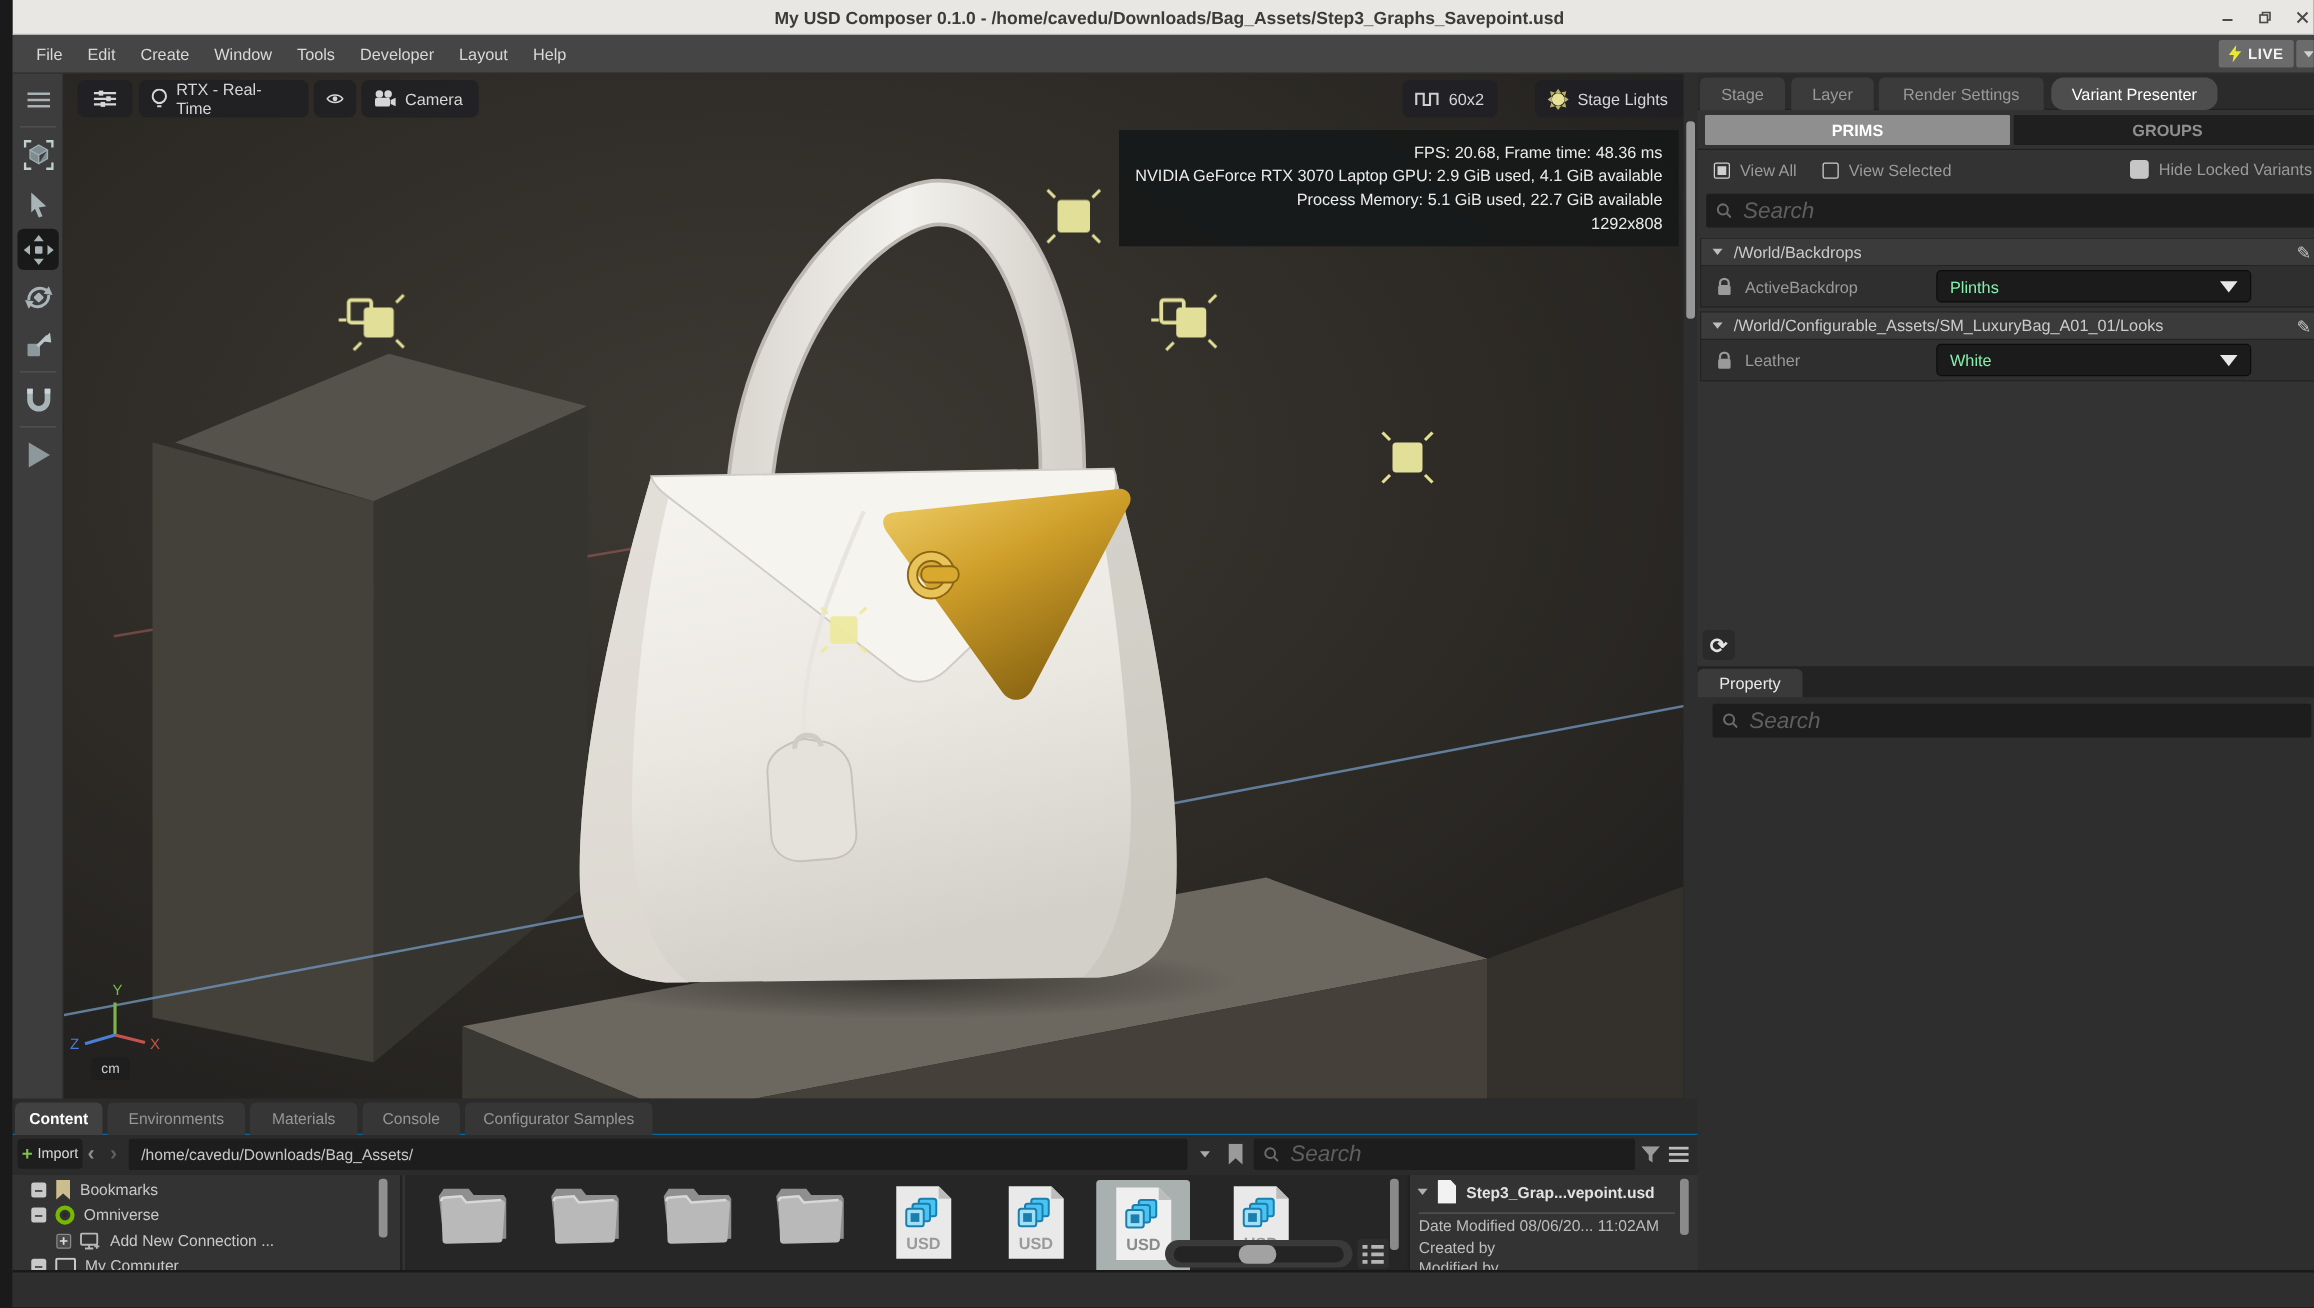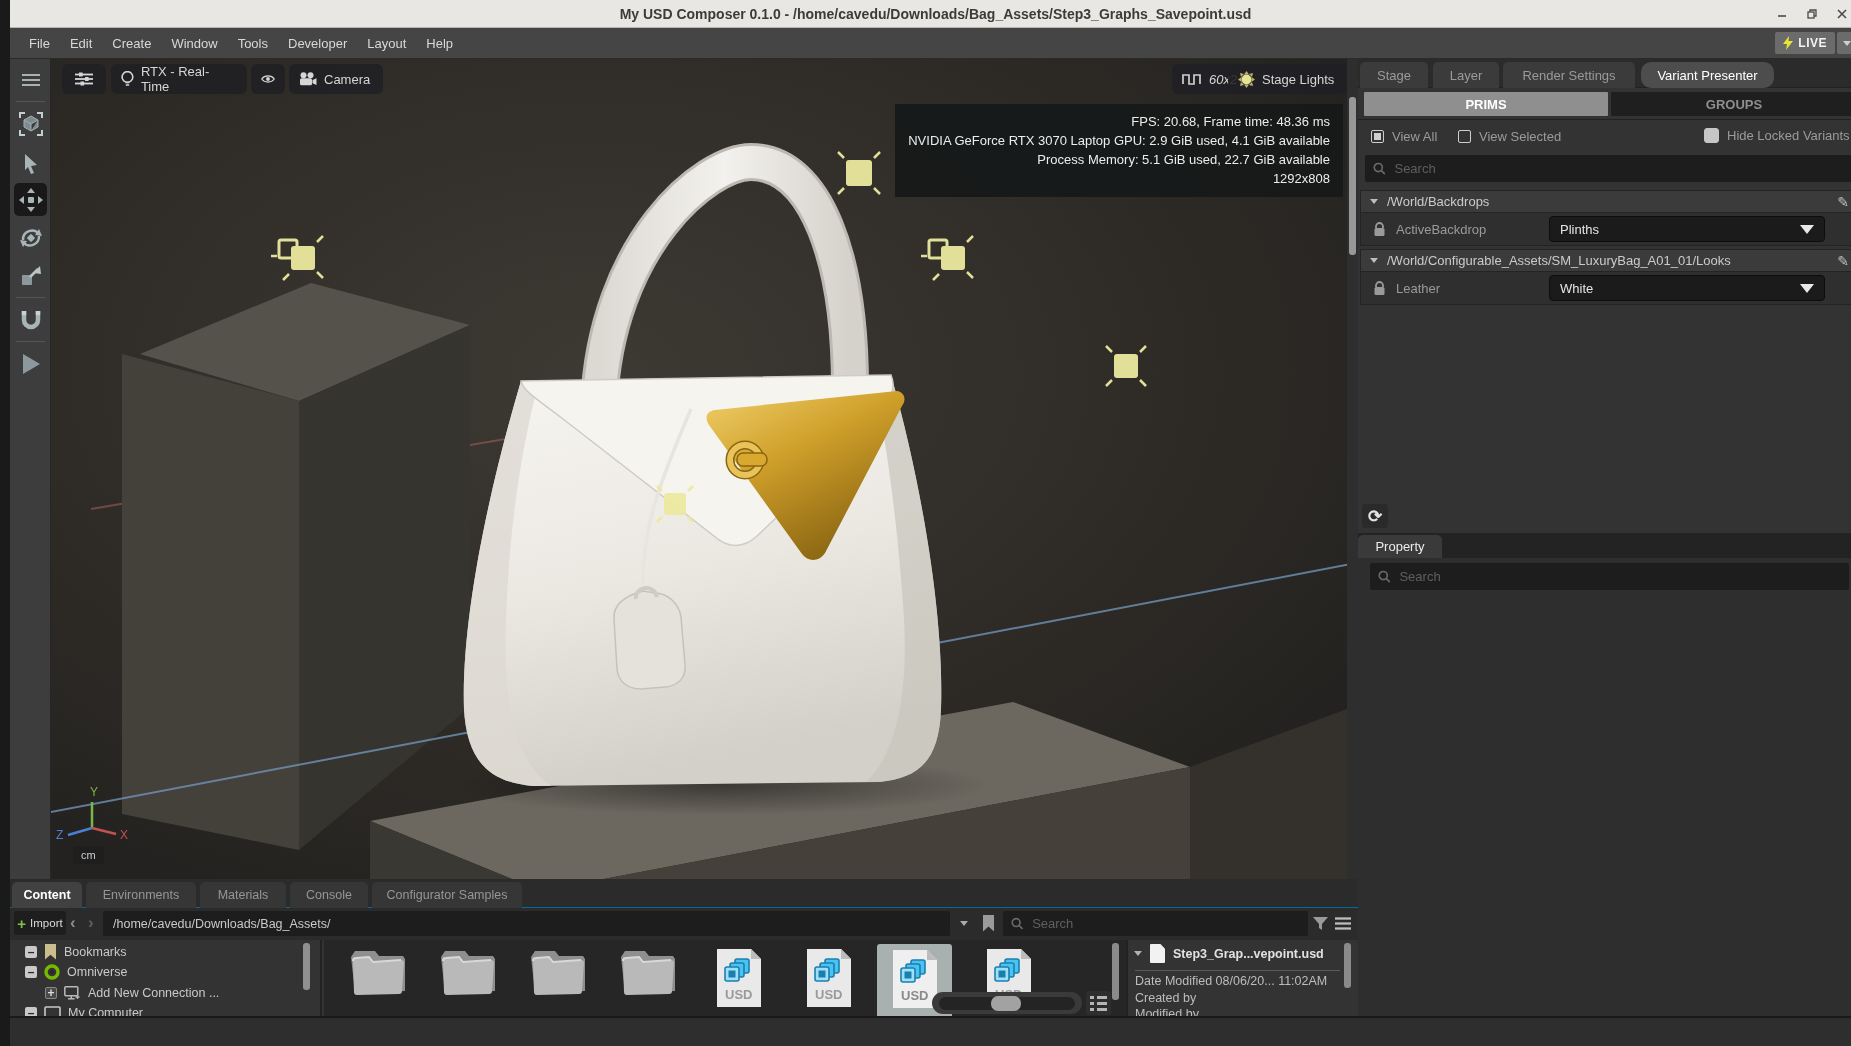--- a/index.html
+++ b/index.html
@@ -51,31 +51,31 @@
           color:#9a9a9a; font-size:13px; display:flex; align-items:center; justify-content:center; }
   .rtab.active { background:#4d4d4d; color:#fff; }
   .modebtn { position:absolute; top:33px; height:24px; display:flex; align-items:center; justify-content:center;
              font-size:13px; font-weight:bold; border-radius:1px; }
   .checkline { position:absolute; display:flex; align-items:center; gap:8px; color:#9b9b9b; font-size:13px; }
   .cbox { width:13px; height:13px; border:1px solid #cfcfcf; border-radius:2px; background:transparent;
           display:flex; align-items:center; justify-content:center; }
   .cbox .fill { width:7px; height:7px; background:#cfcfcf; }
   .cbox.solid { background:#c6c6c6; border-color:#c6c6c6; width:15px; height:15px; border-radius:3px; }
   .searchbar { position:absolute; background:#1d1d1d; border-radius:2px; display:flex; align-items:center; padding:0 8px; gap:7px; }
-  .searchbar input { background:transparent; border:none; outline:none; color:#3b82f6; font-size:13px; width:100%;
-                     font-family:"Liberation Sans",sans-serif; }
+  .searchbar input { background:transparent; border:none; outline:none; color:#3b82f6; font-size:18px; width:100%;
+                     font-family:"Liberation Sans",sans-serif;font-style:italic; }
   .searchbar input::placeholder { color:#5f5f5f; }
   .vgroup-head { position:absolute; left:2px; width:499px; height:23px; background:#3b3b3b; border:1px solid #242424;
                  display:flex; align-items:center; gap:9px; padding:0 9px; color:#cbcbcb; font-size:13px; }
   .vgroup-row { position:absolute; left:2px; width:499px; height:33px; background:#2f2f2f; border:1px solid #242424; border-top:none;
                 display:flex; align-items:center; color:#9a9a9a; font-size:13px; }
   .vchev { width:0; height:0; border-left:4px solid transparent; border-right:4px solid transparent; border-top:5px solid #bdbdbd; }
   .pencil { margin-left:auto; color:#c2c2c2; font-size:14px; }
-  .dropdown { position:absolute; left:188px; top:3px; width:276px; height:26px; background:#1b1b1b; border:1px solid #0d0d0d;
-              border-radius:4px; display:flex; align-items:center; padding:0 10px; color:#e5e5e5; font-size:13px; }
+  .dropdown { position:absolute; left:188px; top:3px; width:252px; height:26px; background:#1b1b1b; border:1px solid #0d0d0d;
+              border-radius:4px; display:flex; align-items:center; padding:0 10px; color:#86efac; font-size:13px; }
   .dd-arrow { margin-left:auto; width:0; height:0; border-left:7px solid transparent; border-right:7px solid transparent;
               border-top:9px solid #e8e8e8; }
   .refresh-btn { position:absolute; left:4px; top:445px; width:26px; height:24px; background:#2a2a2a; border-radius:4px;
                  color:#e3e3e3; font-size:17px; font-weight:bold; display:flex; align-items:center; justify-content:center; }
   .prop-tabbar { position:absolute; left:0; top:474px; width:503px; height:25px; background:#232323; }
   .prop-tab { position:absolute; left:0; top:2px; width:84px; height:23px; background:#3a3a3a; border-radius:5px 5px 0 0;
               color:#eaeaea; font-size:13px; display:flex; align-items:center; justify-content:center; }
   .prop-body { position:absolute; left:0; top:499px; width:503px; height:458px; background:#2e2e2e; }
   .rscroll { position:absolute; right:0; top:0; width:6px; height:957px; background:#2b2b2b; }
   .rscroll-thumb { position:absolute; left:1px; top:3px; width:4px; height:370px; background:#5d5d5d; border-radius:2px; }
@@ -404,21 +404,21 @@
     </div>
     <div class="vp-pill" style="left:238px; width:94px;">
       <svg width="18" height="14" viewBox="0 0 18 14">
           <circle cx="4.5" cy="3.2" r="3" fill="#d6d6d6"></circle>
           <circle cx="11.5" cy="3.2" r="3" fill="#d6d6d6"></circle>
           <rect x="1" y="6.2" width="12" height="7" rx="1.5" fill="#d6d6d6"></rect>
           <polygon points="13.5,8 17.5,6.2 17.5,13 13.5,11.2" fill="#d6d6d6"></polygon>
         </svg>
       <span>Camera</span>
     </div>
-    <div class="vp-pill" style="left:1121px; width:76px;font-style:italic;">
+    <div class="vp-pill" style="left:1071px; width:76px;">
       <svg width="20" height="12" viewBox="0 0 20 12">
           <path d="M1 11 V2 H7 V11 H12 V2 H18 V11" fill="none" stroke="#cfcfcf" stroke-width="1.7"></path>
         </svg>
       <span>60x2</span>
     </div>
     <div class="vp-pill" style="left:1177px; width:125px;">
       <svg width="17" height="17" viewBox="0 0 17 17">
           <circle cx="8.5" cy="8.5" r="5" fill="#e7e298"></circle>
           <g fill="#b8b26a">
             <polygon points="8.5,0 11,3.5 6,3.5"></polygon>

